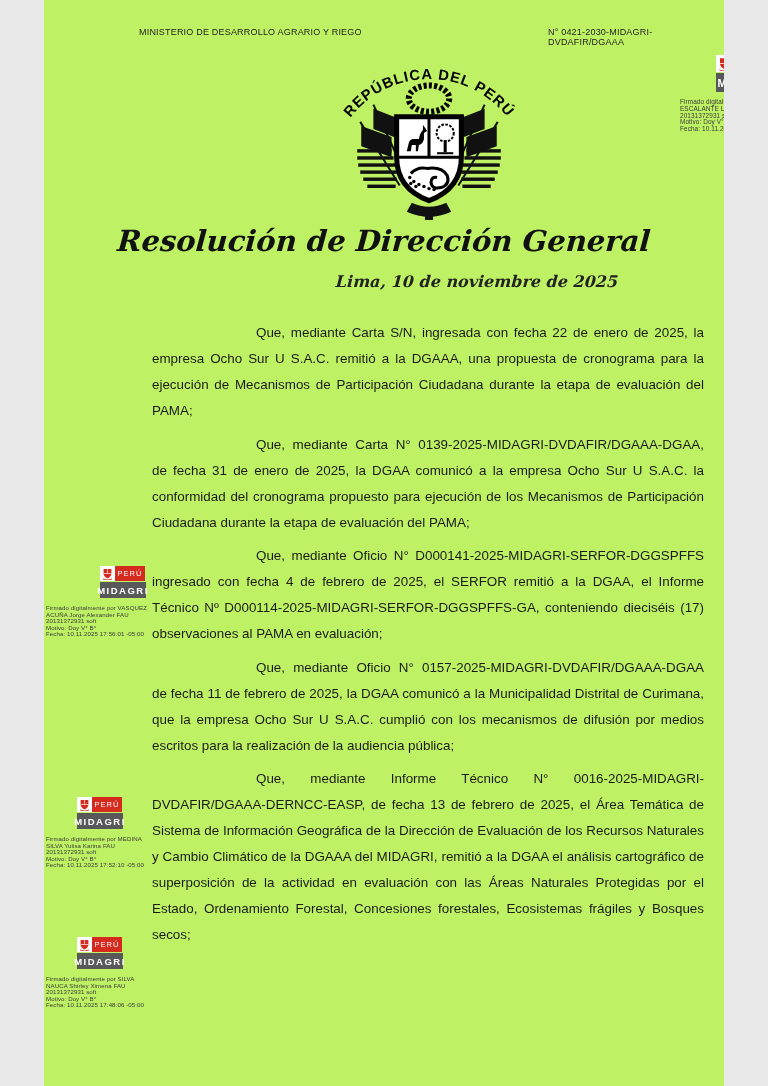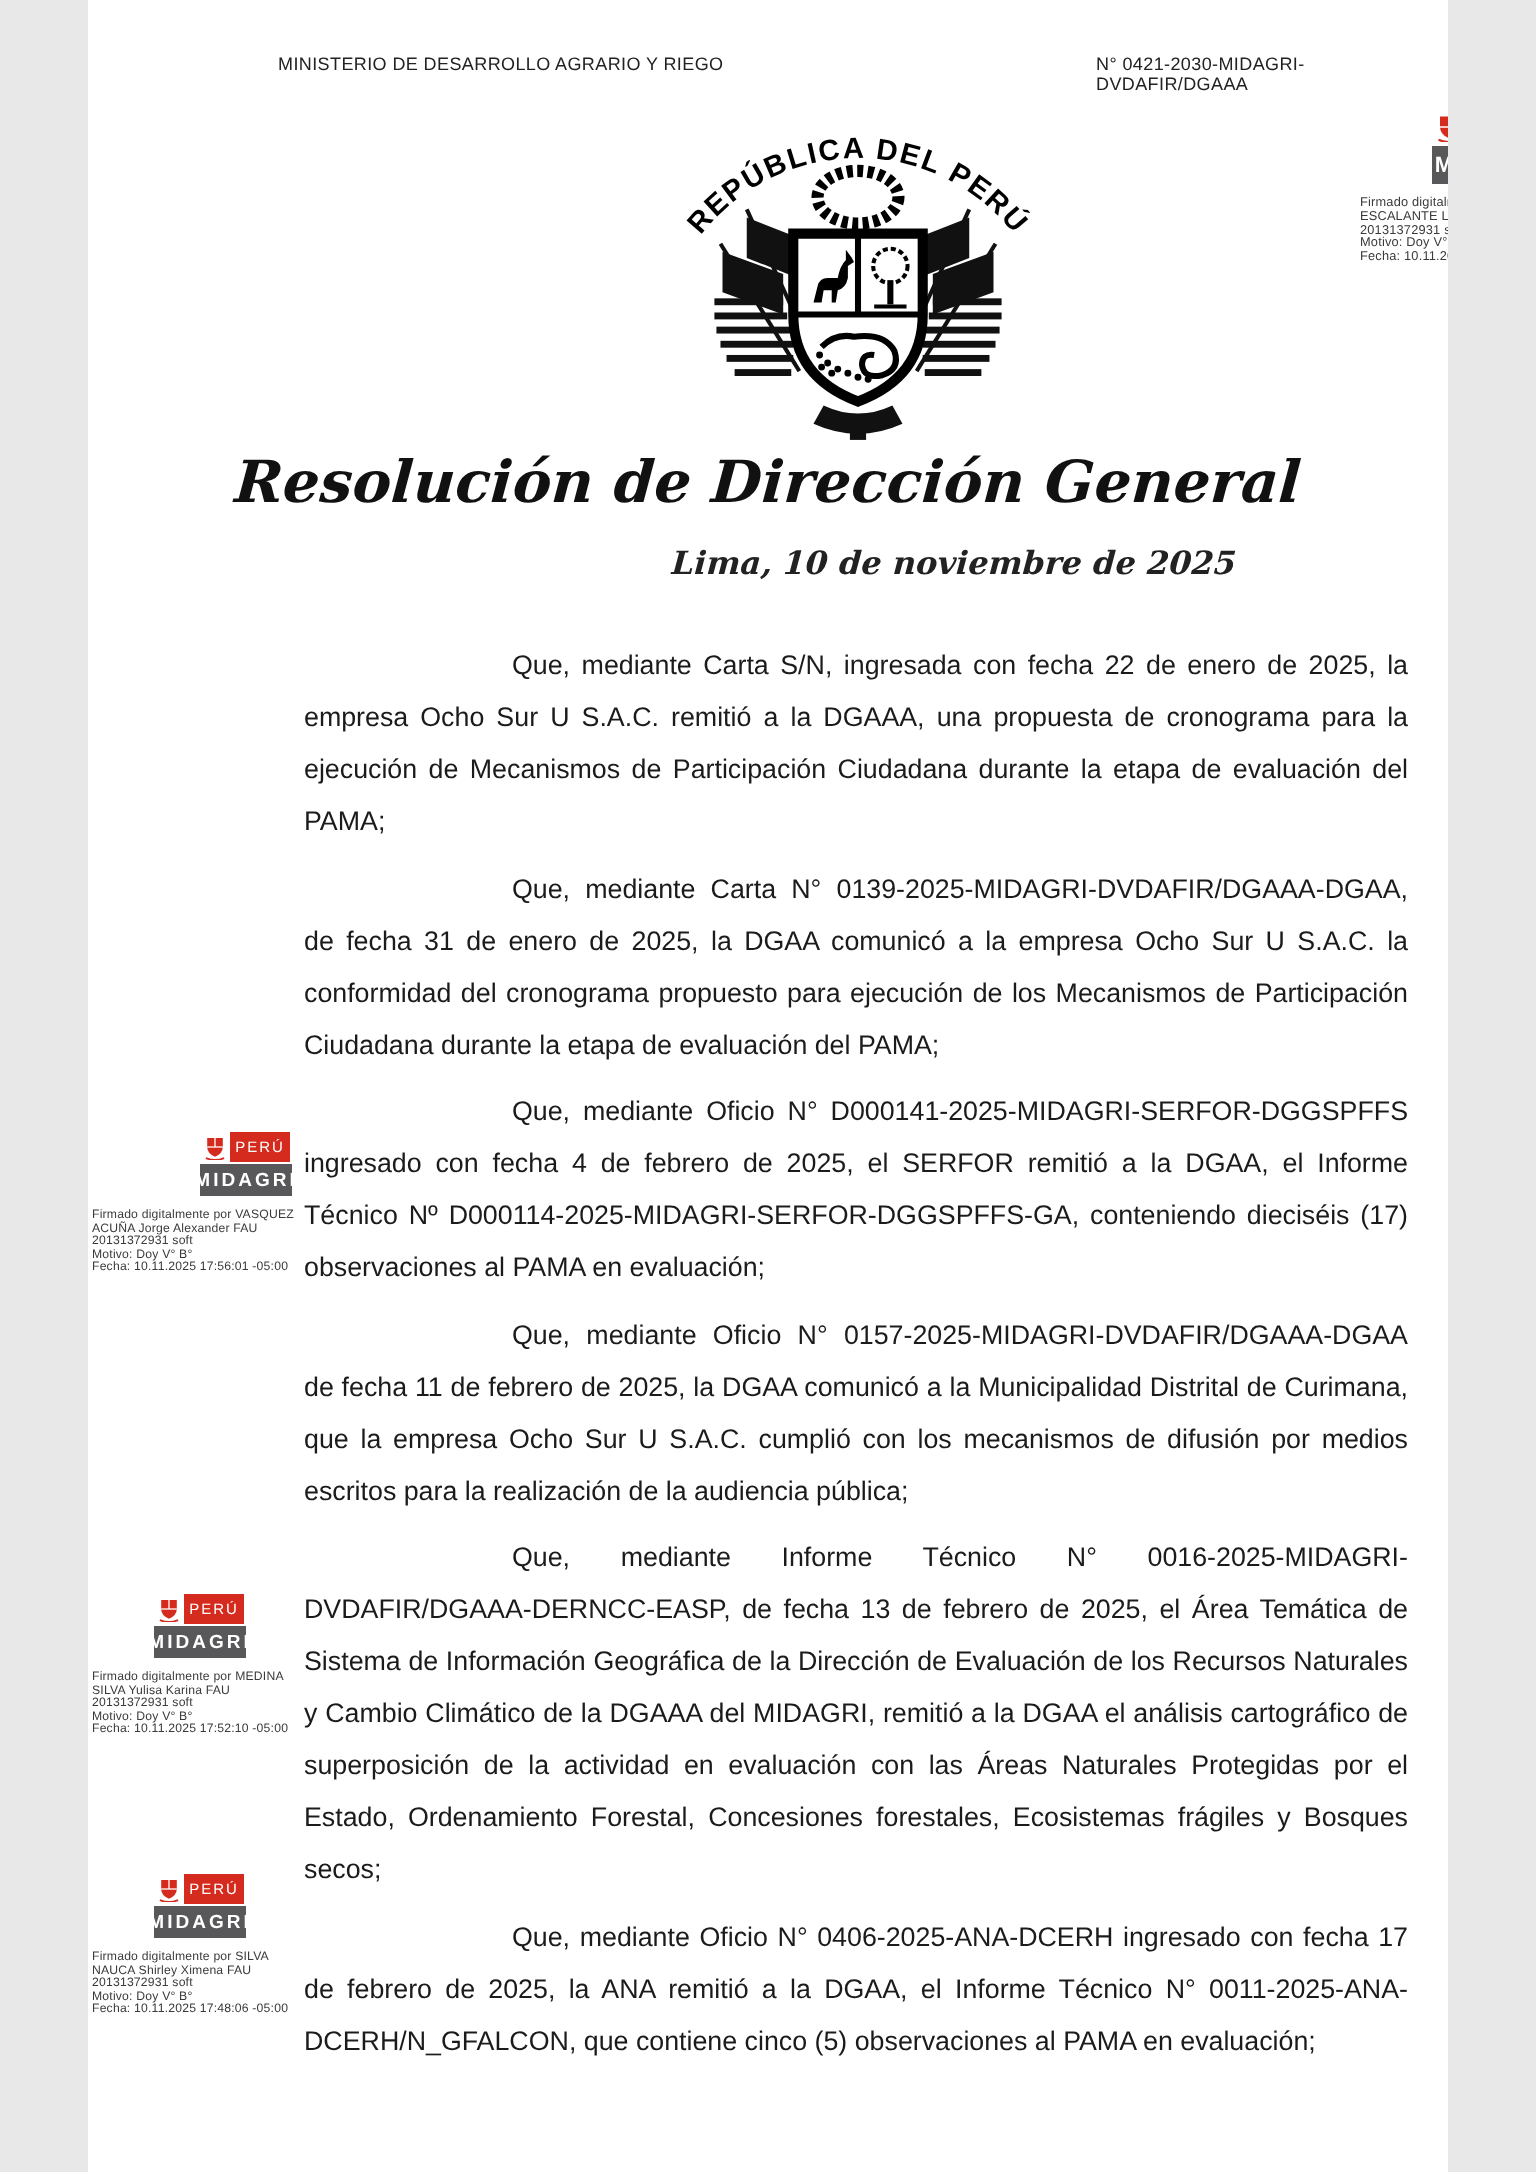--- a/index.html
+++ b/index.html
@@ -1,17 +1,17 @@
 <!DOCTYPE html>
 <html><head>
 <meta charset="utf-8">
 <style>
   html,body{margin:0;padding:0;background:#e8e8e8;}
   .page{
-    position:relative;width:680px;height:1086px;background:#ffffff;
+    position:relative;width:680px;height:1086px;background:#bef264;
     margin:0 auto;overflow:hidden;
     font-family:"Liberation Sans",sans-serif;color:#1c1c1c;
   }
   
   .hdr{position:absolute;top:27px;font-size:9px;letter-spacing:.2px;color:#222;}
   .hdr-left{left:95px;}
   .hdr-right{left:504px;}
   
   .emblem{position:absolute;left:299px;top:44px;width:172px;height:180px;}
   
@@ -167,21 +167,20 @@
 
   <div class="doc-title">Resolución de Dirección General</div>
   <div class="dateline">Lima, 10 de noviembre de 2025</div>
 
   <div class="body-text">
     <p>Que, mediante Carta S/N, ingresada con fecha 22 de enero de 2025, la empresa Ocho Sur U S.A.C. remitió a la DGAAA, una propuesta de cronograma para la ejecución de Mecanismos de Participación Ciudadana durante la etapa de evaluación del PAMA;</p>
     <p>Que, mediante Carta N° 0139-2025-MIDAGRI-DVDAFIR/DGAAA-DGAA, de fecha 31 de enero de 2025, la DGAA comunicó a la empresa Ocho Sur U S.A.C. la conformidad del cronograma propuesto para ejecución de los Mecanismos de Participación Ciudadana durante la etapa de evaluación del PAMA;</p>
     <p>Que, mediante Oficio N° D000141-2025-MIDAGRI-SERFOR-DGGSPFFS ingresado con fecha 4 de febrero de 2025, el SERFOR remitió a la DGAA, el Informe Técnico Nº D000114-2025-MIDAGRI-SERFOR-DGGSPFFS-GA, conteniendo dieciséis (17) observaciones al PAMA en evaluación;</p>
     <p>Que, mediante Oficio N° 0157-2025-MIDAGRI-DVDAFIR/DGAAA-DGAA de fecha 11 de febrero de 2025, la DGAA comunicó a la Municipalidad Distrital de Curimana, que la empresa Ocho Sur U S.A.C. cumplió con los mecanismos de difusión por medios escritos para la realización de la audiencia pública;</p>
     <p>Que, mediante Informe Técnico N° 0016-2025-MIDAGRI-DVDAFIR/DGAAA-DERNCC-EASP, de fecha 13 de febrero de 2025, el Área Temática de Sistema de Información Geográfica de la Dirección de Evaluación de los Recursos Naturales y Cambio Climático de la DGAAA del MIDAGRI, remitió a la DGAA el análisis cartográfico de superposición de la actividad en evaluación con las Áreas Naturales Protegidas por el Estado, Ordenamiento Forestal, Concesiones forestales, Ecosistemas frágiles y Bosques secos;</p>
-    <p>Que, mediante Oficio N° 0406-2025-ANA-DCERH ingresado con fecha 17 de febrero de 2025, la ANA remitió a la DGAA, el Informe Técnico N° 0011-2025-ANA-DCERH/N_GFALCON, que contiene cinco (5) observaciones al PAMA en evaluación;</p>
   </div>
 
   <div class="stamp stamp-left stamp-a">
     <div class="plogo">
       <div class="plogo-row">
         <div class="plogo-shieldbox">
           <svg viewBox="0 0 20 20" width="13" height="13">
             <path d="M4 3 H16 V10 Q16 15 10 17.5 Q4 15 4 10 Z" fill="#d52b1e"></path>
             <line x1="10" y1="3" x2="10" y2="10" stroke="#fff" stroke-width="1"></line>
             <line x1="4" y1="10" x2="16" y2="10" stroke="#fff" stroke-width="1"></line>

